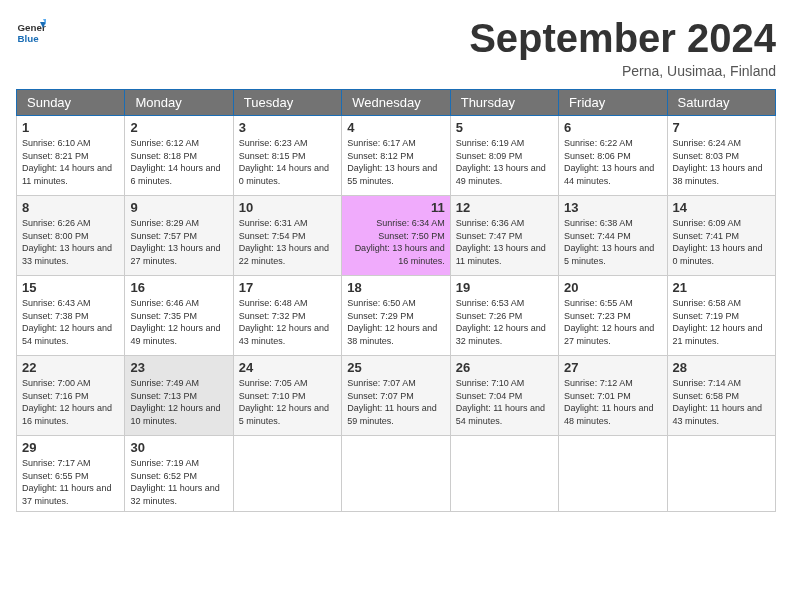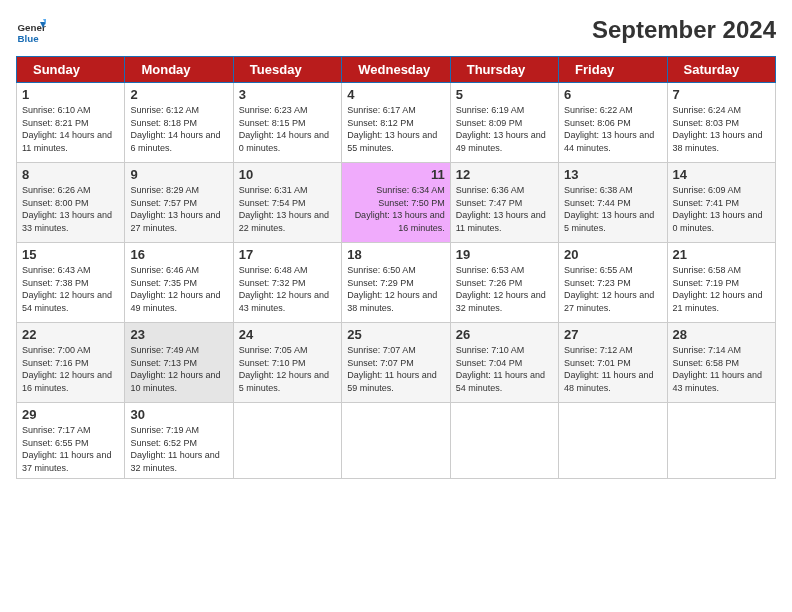--- a/index.html
+++ b/index.html
@@ -27,41 +27,41 @@
       gap: 4px;
     }
     .logo-icon {
       width: 30px;
       height: 30px;
     }
     .title-block {
       text-align: right;
     }
     .month-title {
-      font-size: 24px;
+      font-size: 40px;
       font-weight: bold;
       color: #333;
     }
     .location {
       font-size: 14px;
       color: #555;
       margin-top: 2px;
     }
     .calendar {
       width: 100%;
       border-collapse: collapse;
       table-layout: fixed;
     }
     .calendar th {
-      background: #b91c1c;
+      background: #737373;
       color: #fff;
       text-align: left;
-      padding: 5px 16px;
+      padding: 5px 10px;
       font-size: 13px;
-      font-weight: bold;
+      font-weight: normal;
       border: 1px solid #1a6db5;
     }
     .calendar td {
       vertical-align: top;
       border: 1px solid #ccc;
       padding: 4px 5px;
       font-size: 9.5px;
       color: #333;
       background: #fff;
       height: 80px;
@@ -97,20 +97,21 @@
     <div class="logo">
       <svg class="logo-icon" viewBox="0 0 40 40" xmlns="http://www.w3.org/2000/svg">
         <text x="2" y="20" font-size="13" font-weight="bold" fill="#333" font-family="Arial">General</text>
         <text x="2" y="34" font-size="13" font-weight="bold" fill="#1a6db5" font-family="Arial">Blue</text>
         <polygon points="32,8 40,8 36,16" fill="#1a6db5"></polygon>
         <polygon points="36,4 40,4 40,12" fill="#5aabee"></polygon>
       </svg>
     </div>
     <div class="title-block">
       <div class="month-title">September 2024</div>
+      <div class="location">Perna, Uusimaa, Finland</div>
     </div>
   </div>
 
   <table class="calendar">
     <thead>
       <tr>
         <th>Sunday</th>
         <th>Monday</th>
         <th>Tuesday</th>
         <th>Wednesday</th>

